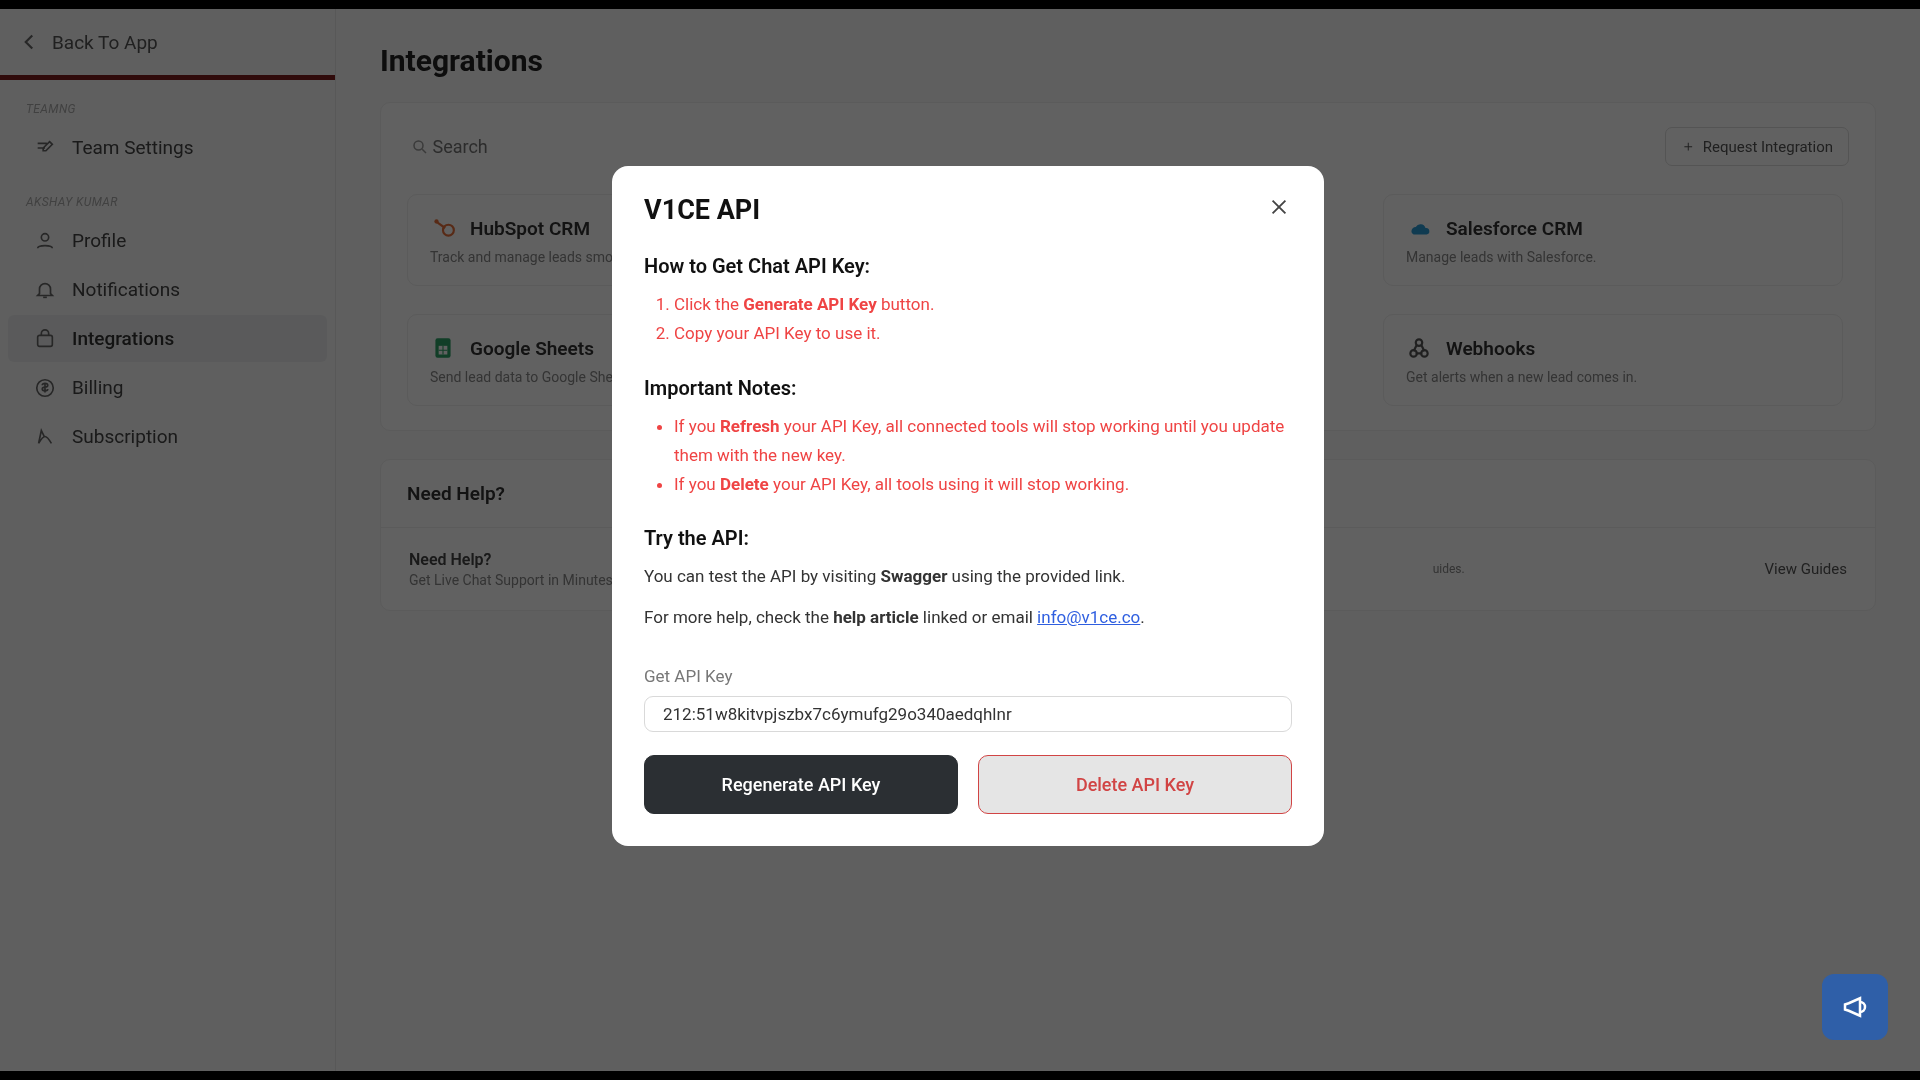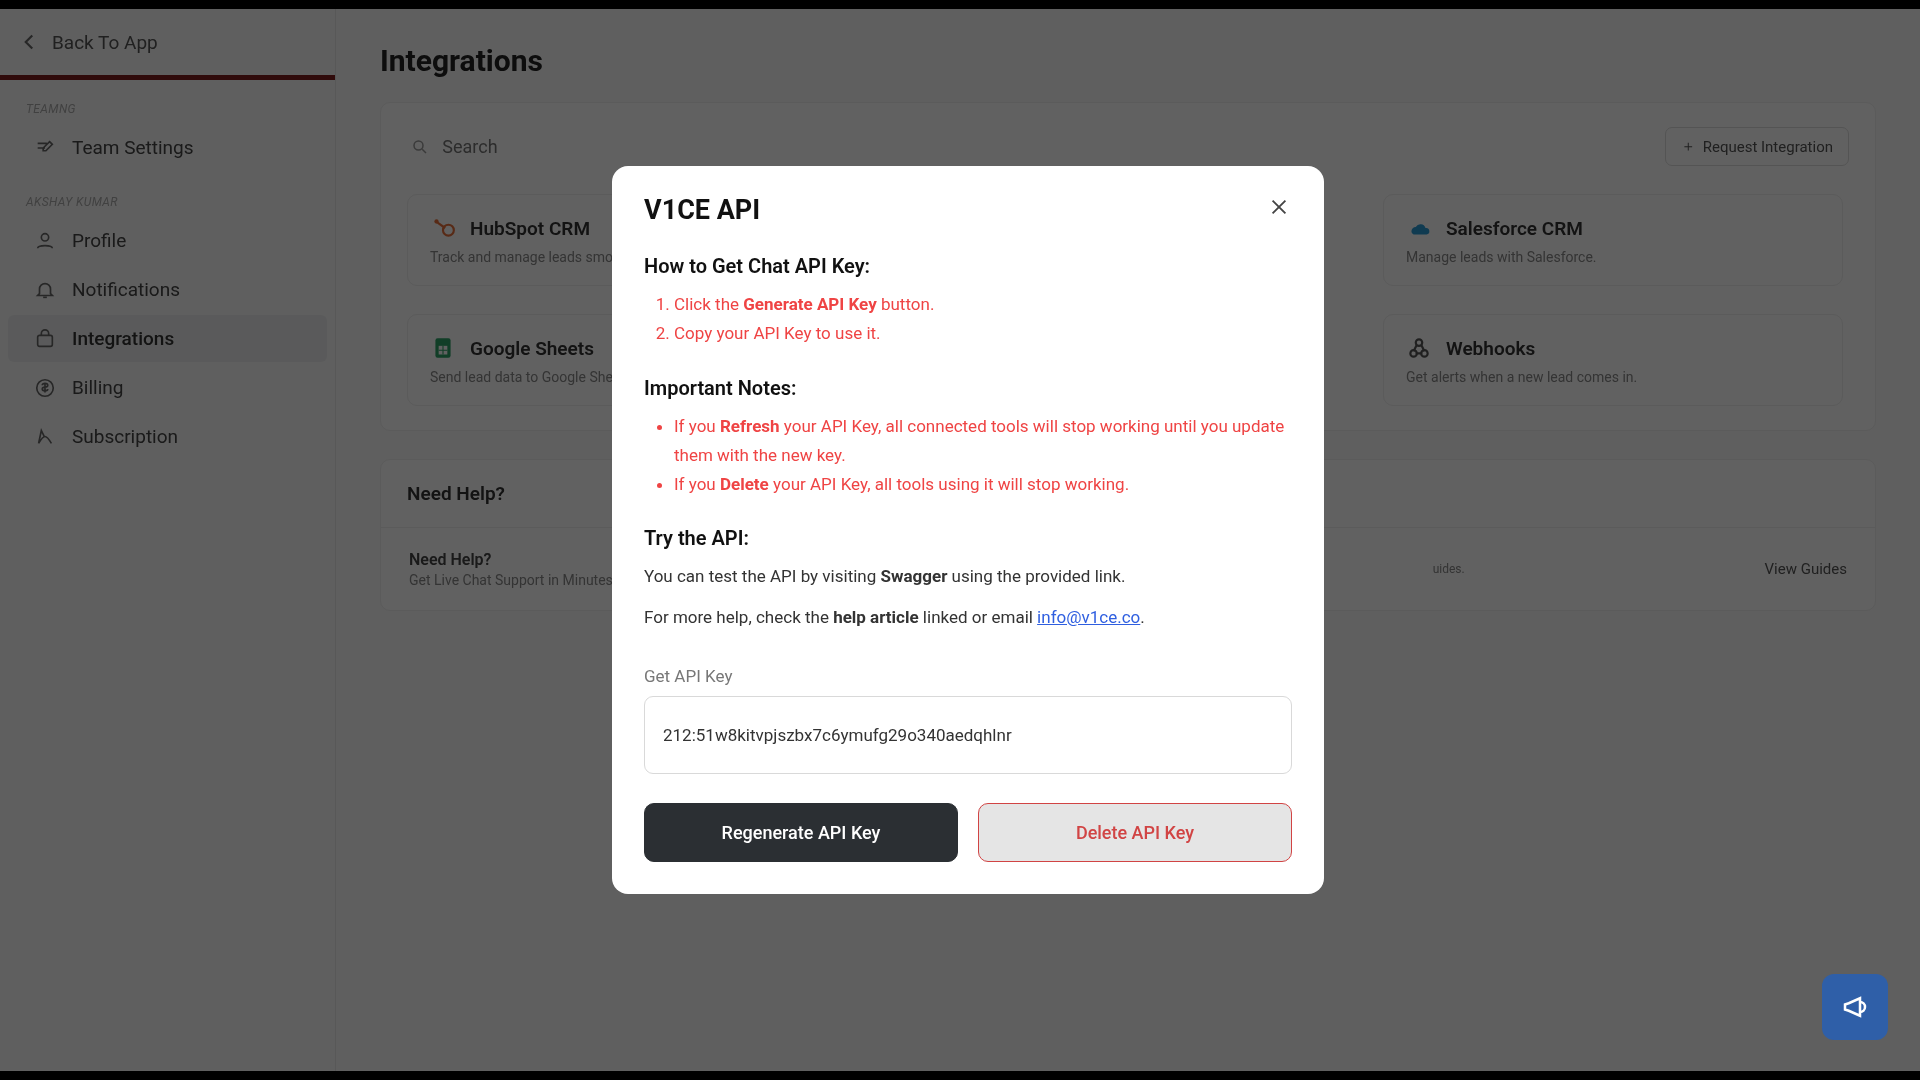--- a/index.html
+++ b/index.html
@@ -17,21 +17,21 @@
 .sec-label { font-size:12px; color:#aaa; letter-spacing:.4px; padding:22px 26px 6px;font-style:italic; }
 .nav-item { display:flex; align-items:center; gap:16px; padding:12px 26px; font-size:19px; color:#444; border-radius:6px; margin:2px 8px; cursor:pointer; }
 .nav-item.active { background:#ecedee; color:#333; font-weight:500; }
 .nav-item svg { width:22px; height:22px; stroke:#666; stroke-width:1.8; fill:none; }
 
 
 .main { flex:1; padding:34px 44px; }
 .page-title { font-size:30px; font-weight:700; color:#222; margin-bottom:24px; }
 .panel { background:#fff; border:1px solid #eee; border-radius:10px; padding:24px 26px; margin-bottom:28px; }
 .search-row { display:flex; align-items:center; gap:14px; }
-.search-wrap { flex:1; display:flex; align-items:center; gap:10px; color:#999; font-size:18px; }
+.search-wrap { flex:1; display:flex; align-items:center; color:#999; font-size:18px; }
 .search-wrap input { border:none; outline:none; font-size:18px; width:100%; color:#333; background:transparent; }
 .req-btn { border:1px solid #dcdcdc; background:#fff; border-radius:7px; padding:9px 15px; font-size:15px; color:#555; display:flex; align-items:center; gap:7px; cursor:pointer; }
 
 .cards { display:flex; gap:28px; flex-wrap:wrap; margin-top:28px; }
 .card { width:460px; background:#fff; border:1px solid #eee; border-radius:10px; padding:20px 22px; }
 .card .hdr { display:flex; align-items:center; gap:14px; font-size:19px; font-weight:600; color:#333; }
 .card .desc { font-size:14px; color:#888; margin-top:8px; }
 .spacer-card { width:460px; }
 
 .help-block { border:1px solid #eee; border-radius:10px; background:#fff; }
@@ -45,22 +45,22 @@
 .overlay { position:absolute; inset:0; background:rgba(0,0,0,.62); z-index:30; }
 .modal { position:absolute; z-index:40; left:612px; top:166px; width:712px; background:#fff; border-radius:16px; padding:28px 32px 32px; }
 .modal-top { display:flex; justify-content:space-between; align-items:flex-start; }
 .modal h1 { font-size:27px; font-weight:700; color:#111; }
 .close { width:26px; height:26px; cursor:pointer; display:flex; align-items:center; justify-content:center; color:#444; }
 .modal h3 { font-size:20px; font-weight:600; margin:28px 0 12px; color:#111; }
 .modal ol,.modal ul { padding-left:30px; font-size:17px; color:#ef4444; line-height:1.7; }
 .modal p { font-size:17px; color:#333; line-height:1.7; margin-top:12px; }
 .modal a { color:#2f5fe0; text-decoration:underline; }
 .fld-label { font-size:17px; color:#777; margin-top:34px; margin-bottom:10px; }
-.key-input { width:100%; border:1px solid #d9d9d9; border-radius:9px; padding:28px 18px; font-size:17px; color:#333; outline:none; }
-.btn-row { display:flex; gap:20px; margin-top:29px; }
+.key-input { width:100%; border:1px solid #d9d9d9; border-radius:9px; padding:7px 18px; font-size:17px; color:#333; outline:none; }
+.btn-row { display:flex; gap:20px; margin-top:23px; }
 .btn { flex:1; padding:18px 0; text-align:center; border-radius:10px; font-size:18px; font-weight:500; cursor:pointer; }
 .btn.dark { background:#2b2f33; color:#fff; border:1px solid #2b2f33; }
 .btn.danger { background:#e5e5e5; color:#d14444; border:1.5px solid #d14444; }
 
 
 .fab { position:absolute; right:32px; bottom:40px; width:66px; height:66px; border-radius:12px; background:#2f5fa8; display:flex; align-items:center; justify-content:center; z-index:45; cursor:pointer; }
 .fab svg { width:30px; height:30px; stroke:#fff; fill:none; stroke-width:2; }
 
 
 .ico { width:26px; height:26px; display:inline-flex; align-items:center; justify-content:center; }

